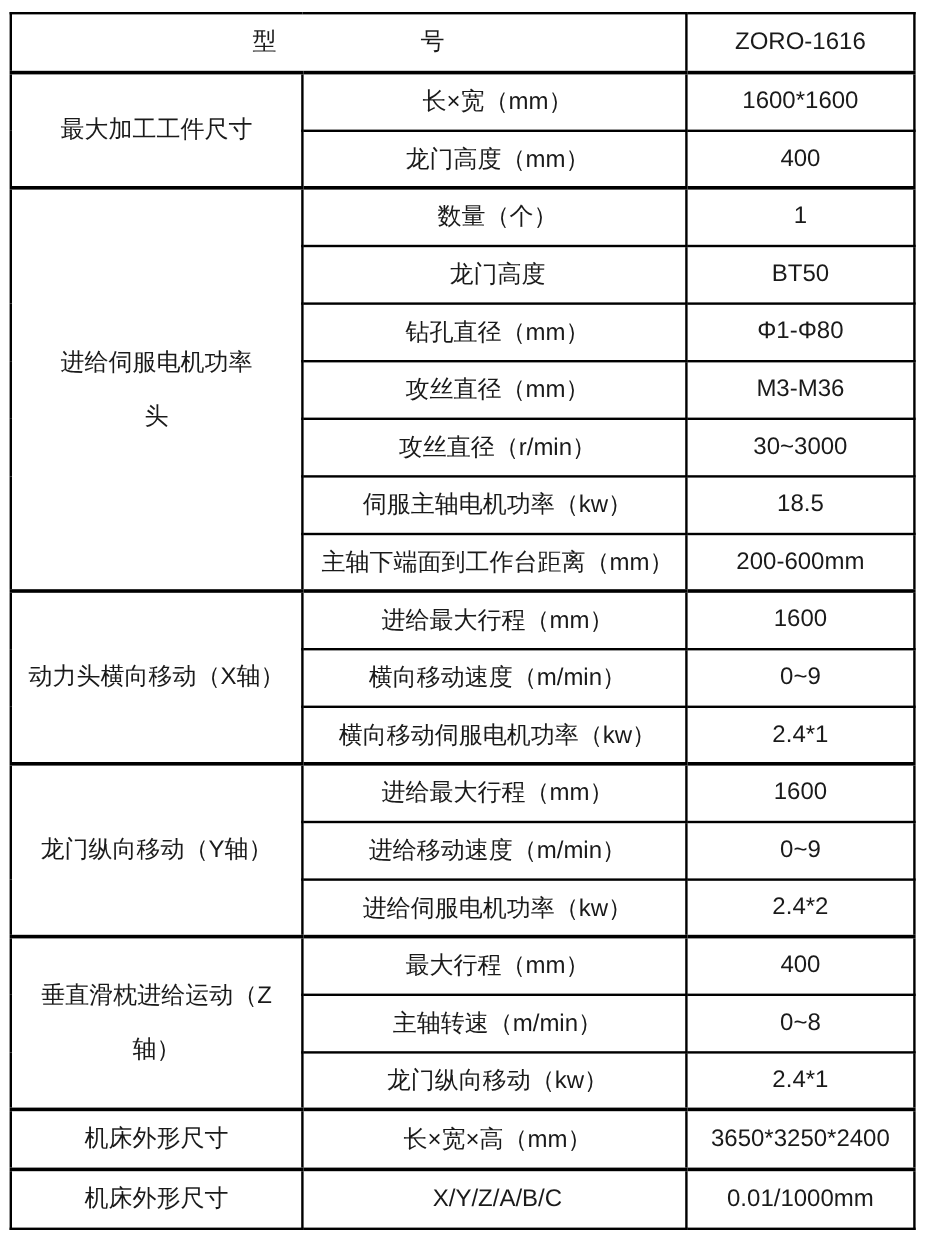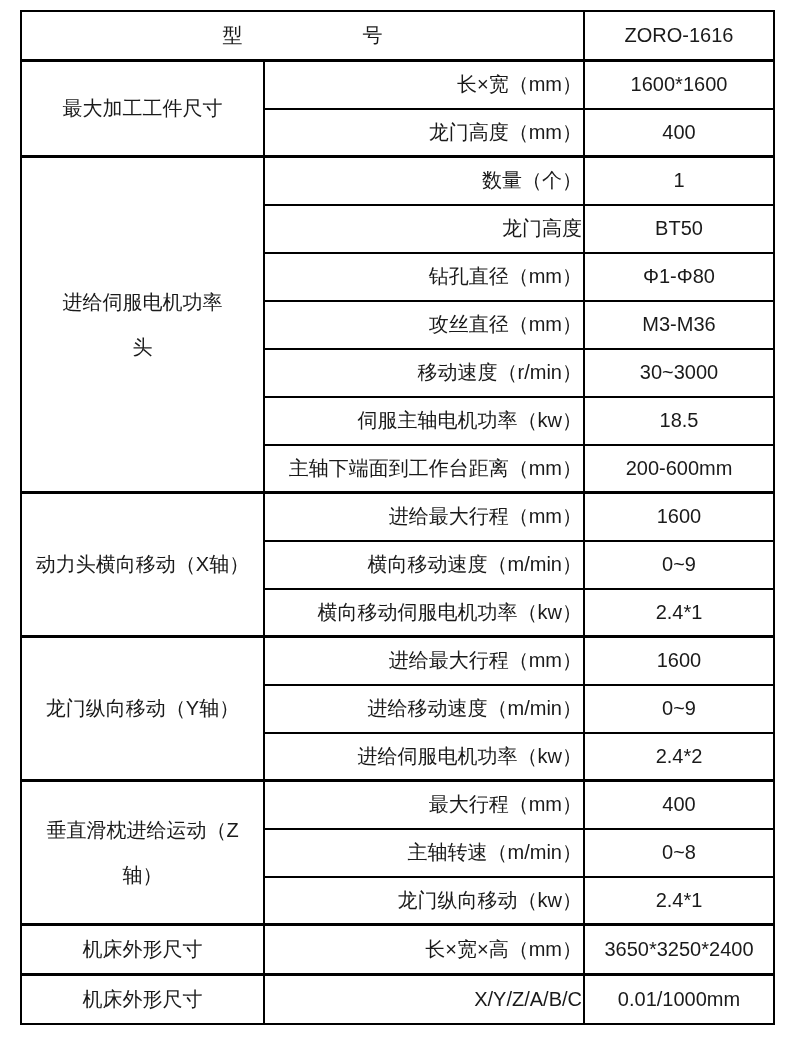--- a/index.html
+++ b/index.html
@@ -9,21 +9,21 @@
   }
   body {
     width: 790px;
     height: 1043px;
     position: relative;
     font-family: "Liberation Sans", sans-serif;
     color: #1a1a1a;
   }
   table.spec {
     position: absolute;
-    left: 20px;
+    left: 8px;
     top: 10px;
     width: 753px;
     border-collapse: collapse;
     table-layout: fixed;
     padding-left: 36px;
   }
   col.c1 { width: 243px; }
   col.c2 { width: 320px; }
   col.c3 { width: 190px; }
   table.spec td {
@@ -36,21 +36,21 @@
   }
   tr.group-start td {
     border-top-width: 3px;
   }
   td.cat {
     text-align: center;
     white-space: pre-line;
     line-height: 2.25;
   }
   td.param {
-    text-align: right;
+    text-align: center;
     padding-left: 6px;
   }
   td.val {
     text-align: center;
   }
 </style>
 </head>
 <body>
 
 <table class="spec">
@@ -85,21 +85,21 @@
       </tr>
       <tr>
         <td class="param">钻孔直径（mm）</td>
         <td class="val">Φ1-Φ80</td>
       </tr>
       <tr>
         <td class="param">攻丝直径（mm）</td>
         <td class="val">M3-M36</td>
       </tr>
       <tr>
-        <td class="param">移动速度（r/min）</td>
+        <td class="param">攻丝直径（r/min）</td>
         <td class="val">30~3000</td>
       </tr>
       <tr>
         <td class="param">伺服主轴电机功率（kw）</td>
         <td class="val">18.5</td>
       </tr>
       <tr>
         <td class="param">主轴下端面到工作台距离（mm）</td>
         <td class="val">200-600mm</td>
       </tr>

